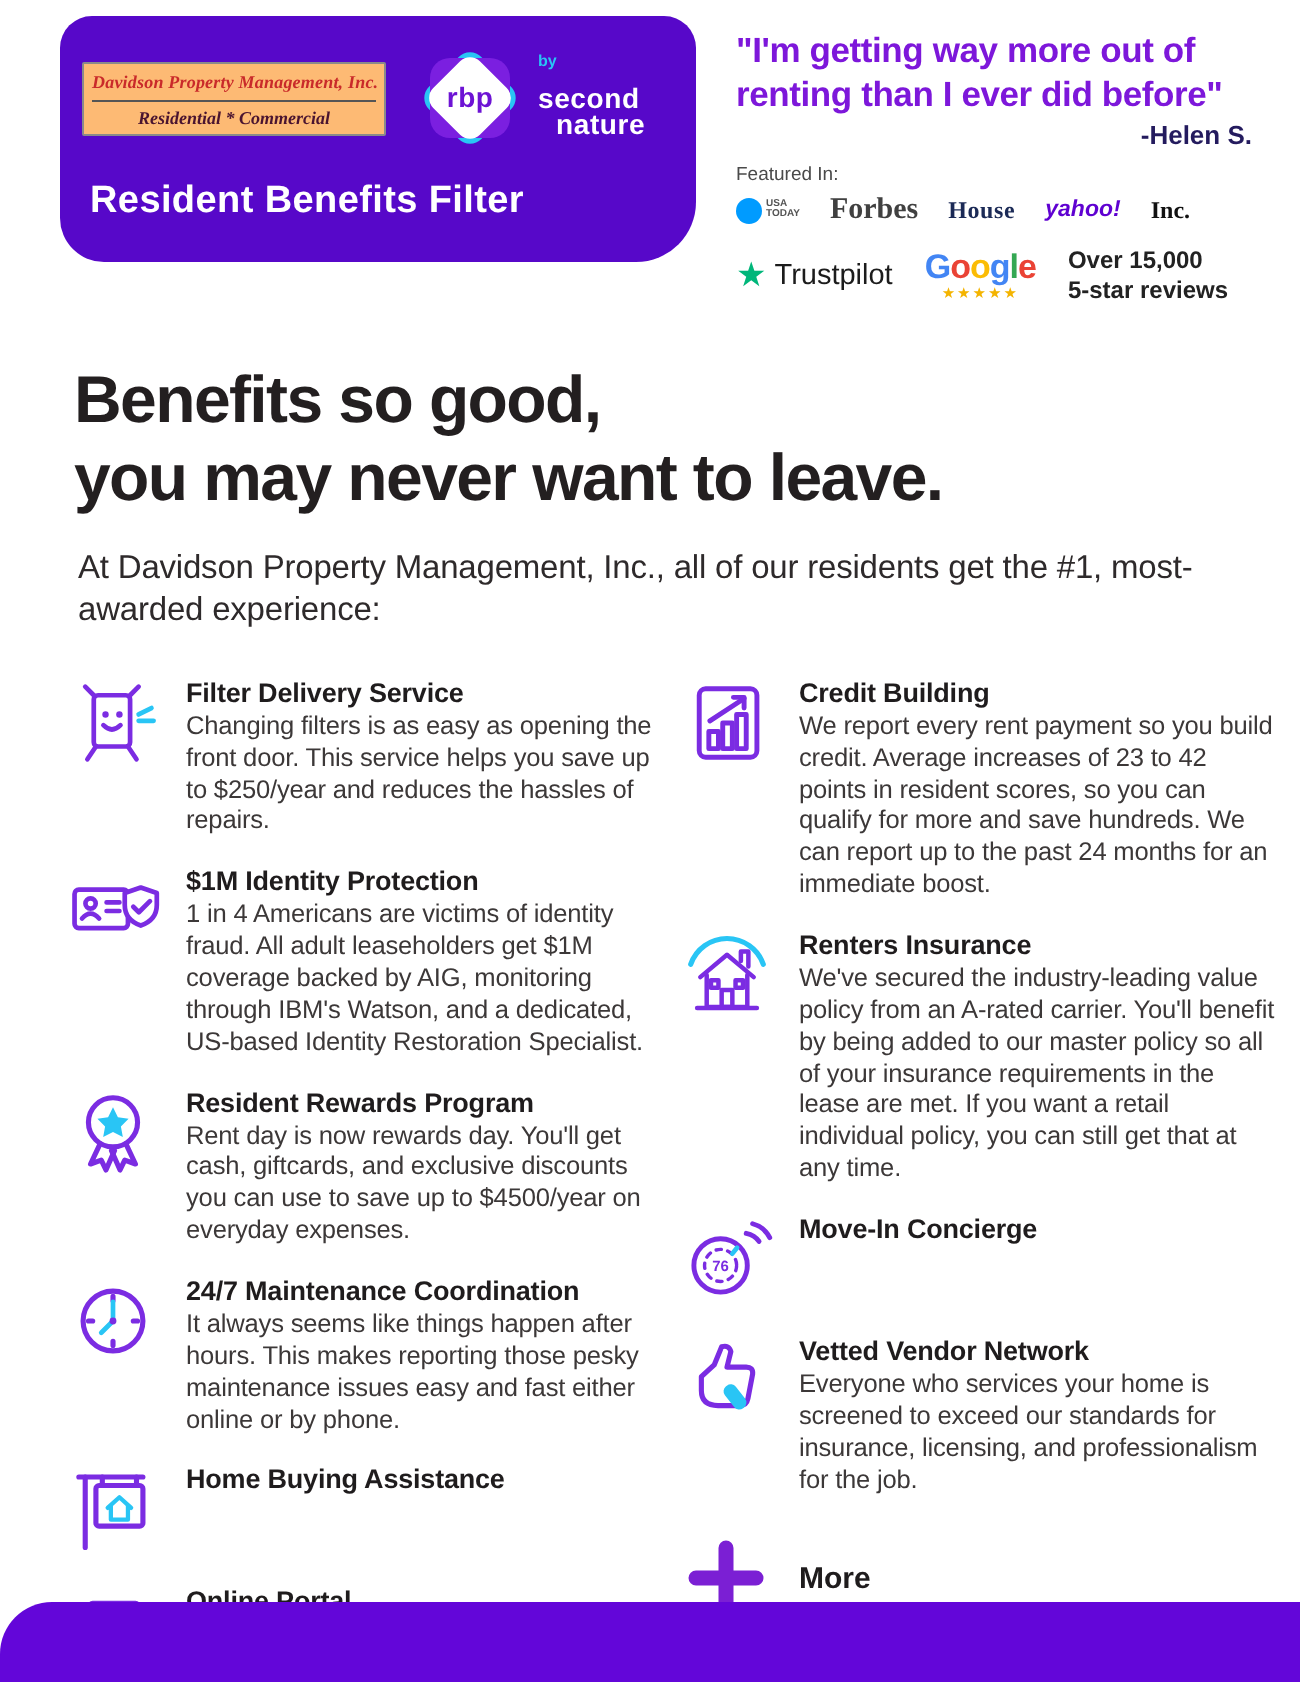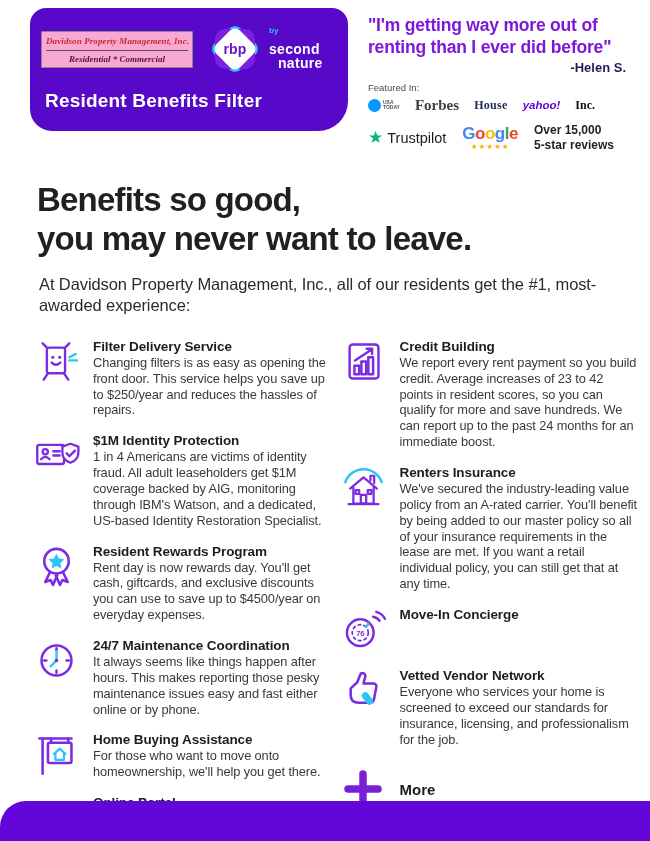--- a/index.html
+++ b/index.html
@@ -8,21 +8,21 @@
     font-family:"Liberation Sans",sans-serif;color:#231f20;
   }
   
   .header{display:flex;align-items:flex-start;padding:8px 10px 0 30px;gap:20px;}
   .header-card{
     width:318px;height:123px;flex:0 0 318px;box-sizing:border-box;
     background:#5708c9;border-radius:16px 16px 30px 22px;padding:13px 12px 0 11px;
   }
   .brand-row{display:flex;align-items:center;}
   .client-logo-box{
-    background:#f9a8d4;border:1px solid #8a8a8a;width:152px;box-sizing:border-box;
+    background:#fdba74;border:1px solid #8a8a8a;width:152px;box-sizing:border-box;
     padding:4px 4px 3px;text-align:center;border-radius:1px;
   }
   .client-name{
     font-family:"Liberation Serif",serif;font-style:italic;font-weight:bold;
     font-size:9px;color:#c92a2a;white-space:nowrap;letter-spacing:.1px;
   }
   .client-sub{
     font-family:"Liberation Serif",serif;font-style:italic;font-weight:bold;
     font-size:9px;color:#4a1430;border-top:1px solid #555;margin-top:4px;padding-top:3px;
   }
@@ -245,21 +245,20 @@
               <rect x="14" y="11" width="22" height="19" rx="1.5"></rect>
             </g>
             <g fill="none" stroke="#29c5f5" stroke-width="2" stroke-linecap="round" stroke-linejoin="round">
               <path d="M19.5 21.5 l5.5 -5 5.5 5"></path>
               <path d="M21 20.5 V27 h8 v-6.5"></path>
             </g>
           </svg>
         </div>
         <div class="item-body">
           <div class="item-title">Home Buying Assistance</div>
-          <div class="item-desc">For those who want to move onto homeownership, we'll help you get there.</div>
         </div>
       </div>
 
       <div class="item">
         <div class="item-icon">
           <svg width="47" height="47" viewBox="0 0 44 44">
             <g fill="none" stroke="#7b2ce2" stroke-width="2.3" stroke-linecap="round" stroke-linejoin="round">
               <rect x="11" y="9" width="23" height="16" rx="1.5"></rect>
               <rect x="13.5" y="11.5" width="18" height="11"></rect>
               <path d="M8 32 l3.5 -7 h22 l3.5 7 z"></path>

